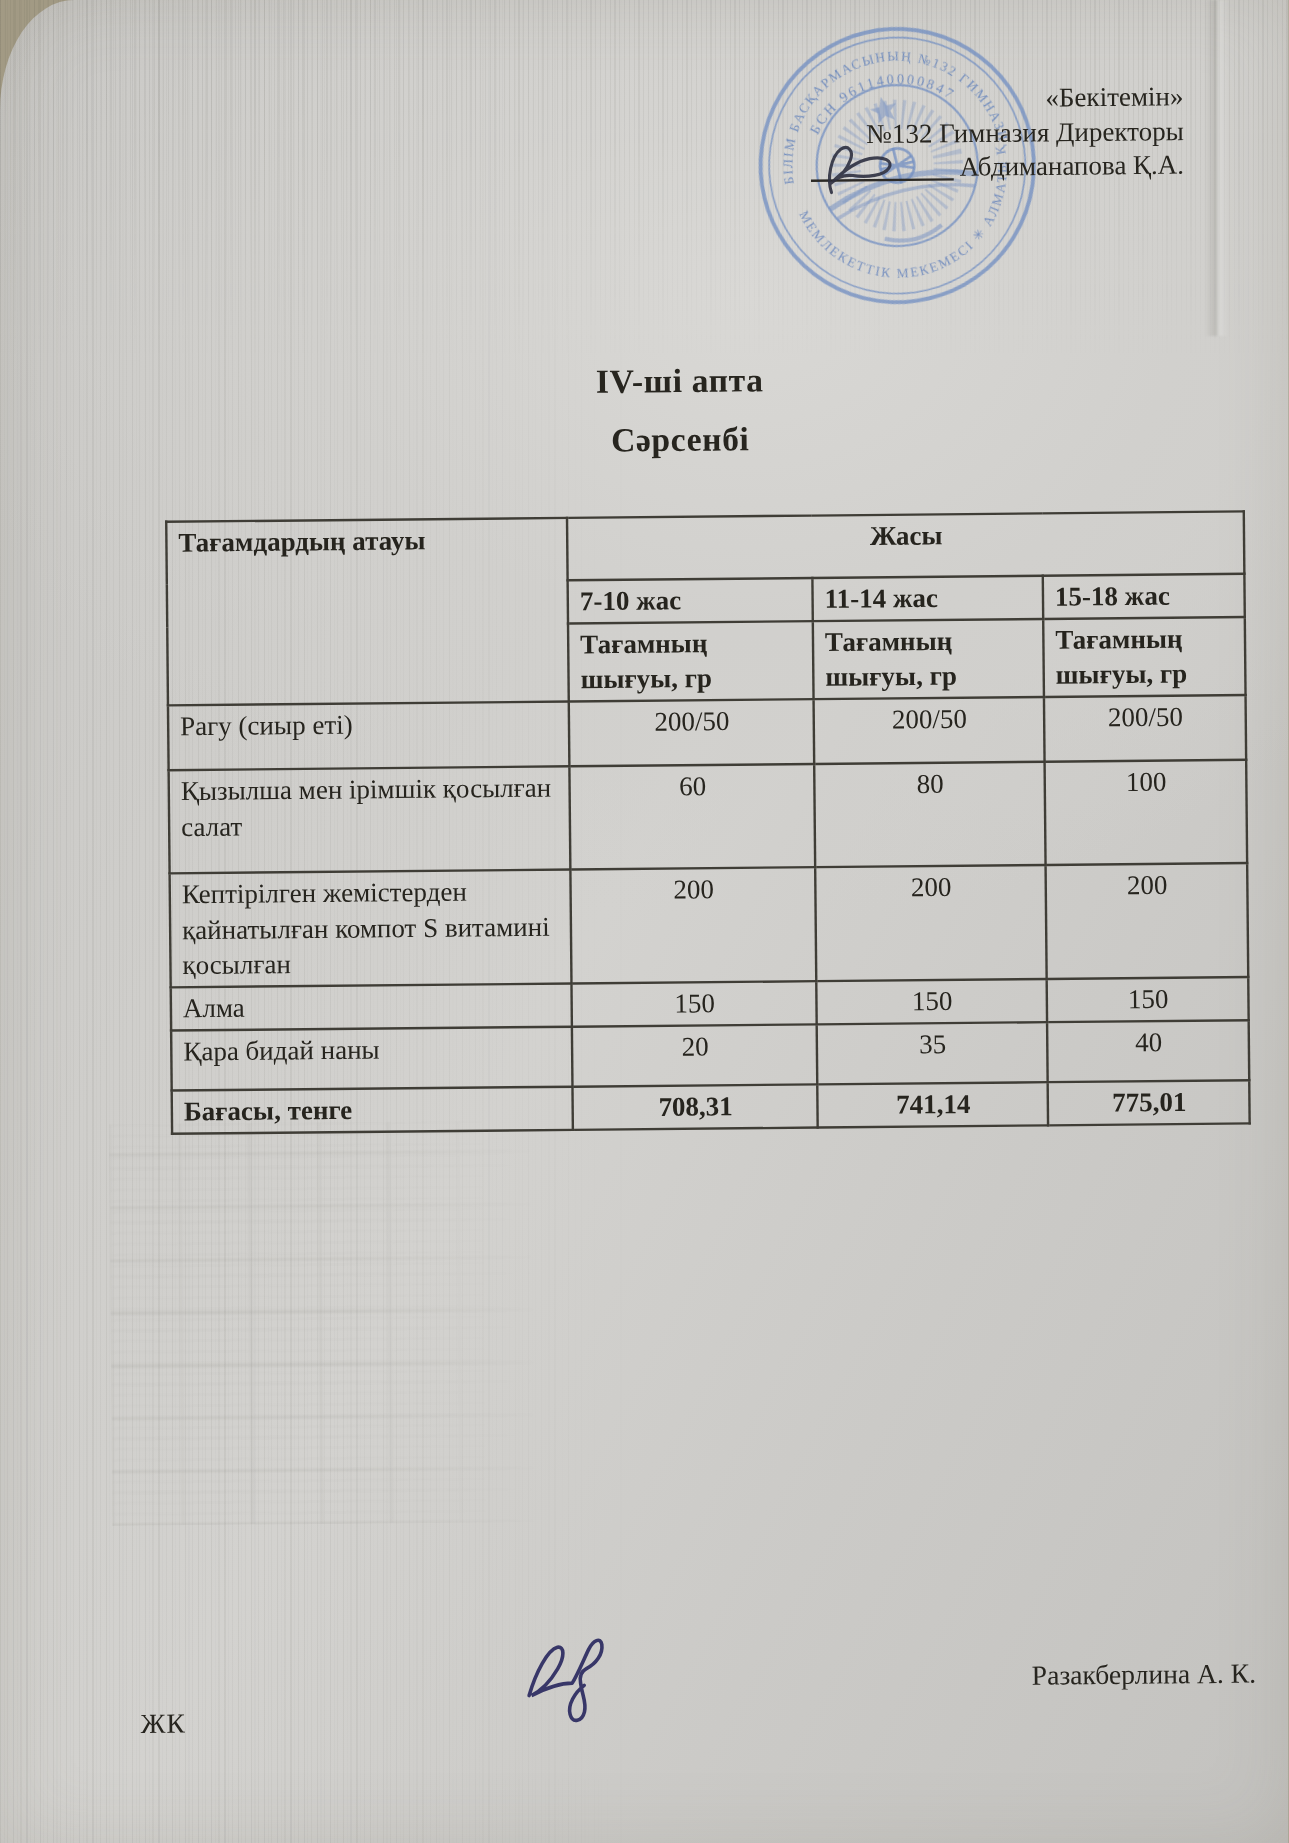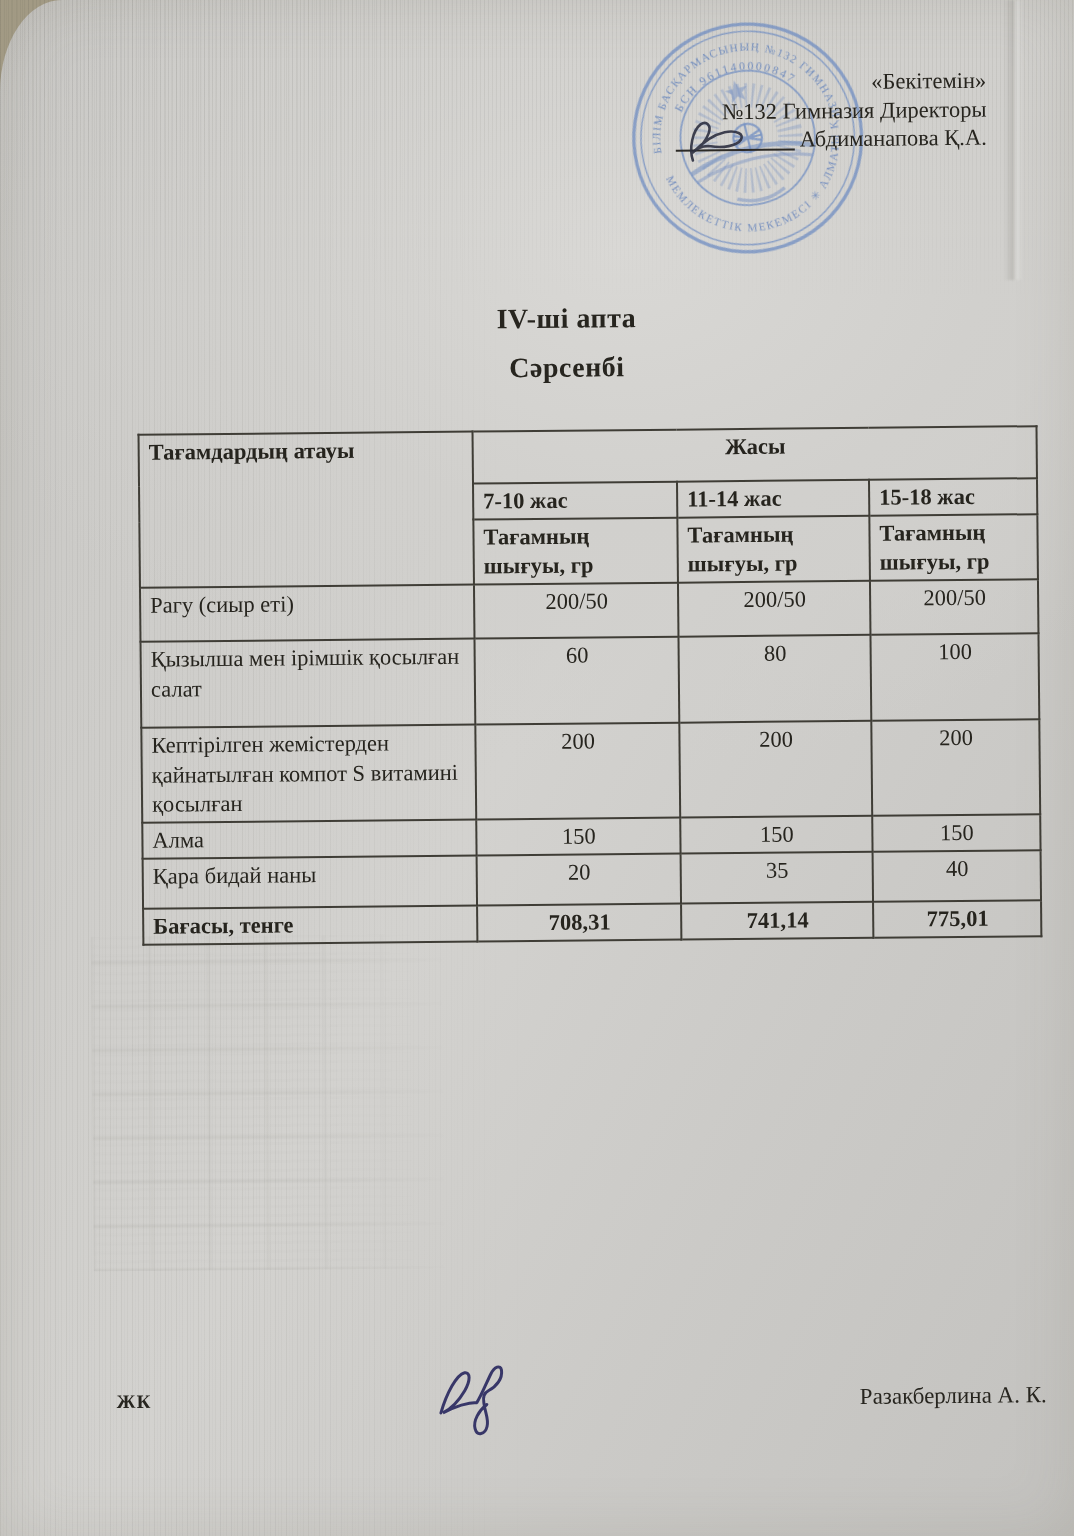--- a/index.html
+++ b/index.html
@@ -87,21 +87,21 @@
   }
   td.name-h{font-weight:bold;font-size:23px;vertical-align:middle;}
   td.group-h{font-weight:bold;font-size:25px;text-align:center;vertical-align:top;padding-top:8px;}
   td.age-h{font-weight:bold;font-size:21.5px;vertical-align:middle;}
   td.sub-h{font-weight:bold;font-size:21.5px;line-height:1.45;padding-top:4px;}
   td.val{text-align:center;padding-top:3px;}
   td.total-name{font-weight:bold;font-size:20.5px;vertical-align:middle;}
   td.total-val{font-weight:bold;font-size:21.5px;text-align:center;vertical-align:middle;}
 
   
-  .foot-left{position:absolute;left:110px;top:1387px;font-size:19px;font-weight:bold;letter-spacing:1px;}
+  .foot-left{position:absolute;left:110px;top:1420px;font-size:23px;font-weight:normal;letter-spacing:1px;}
   .foot-right{position:absolute;left:853px;top:1387px;font-size:23px;}
   .foot-sig{position:absolute;left:420px;top:1352px;width:90px;height:104px;}
 </style>
 </head>
 <body>
 
 <div class="page">
   <div class="paper"></div>
   <div class="streaks"></div>
   <div class="streaks2"></div>

